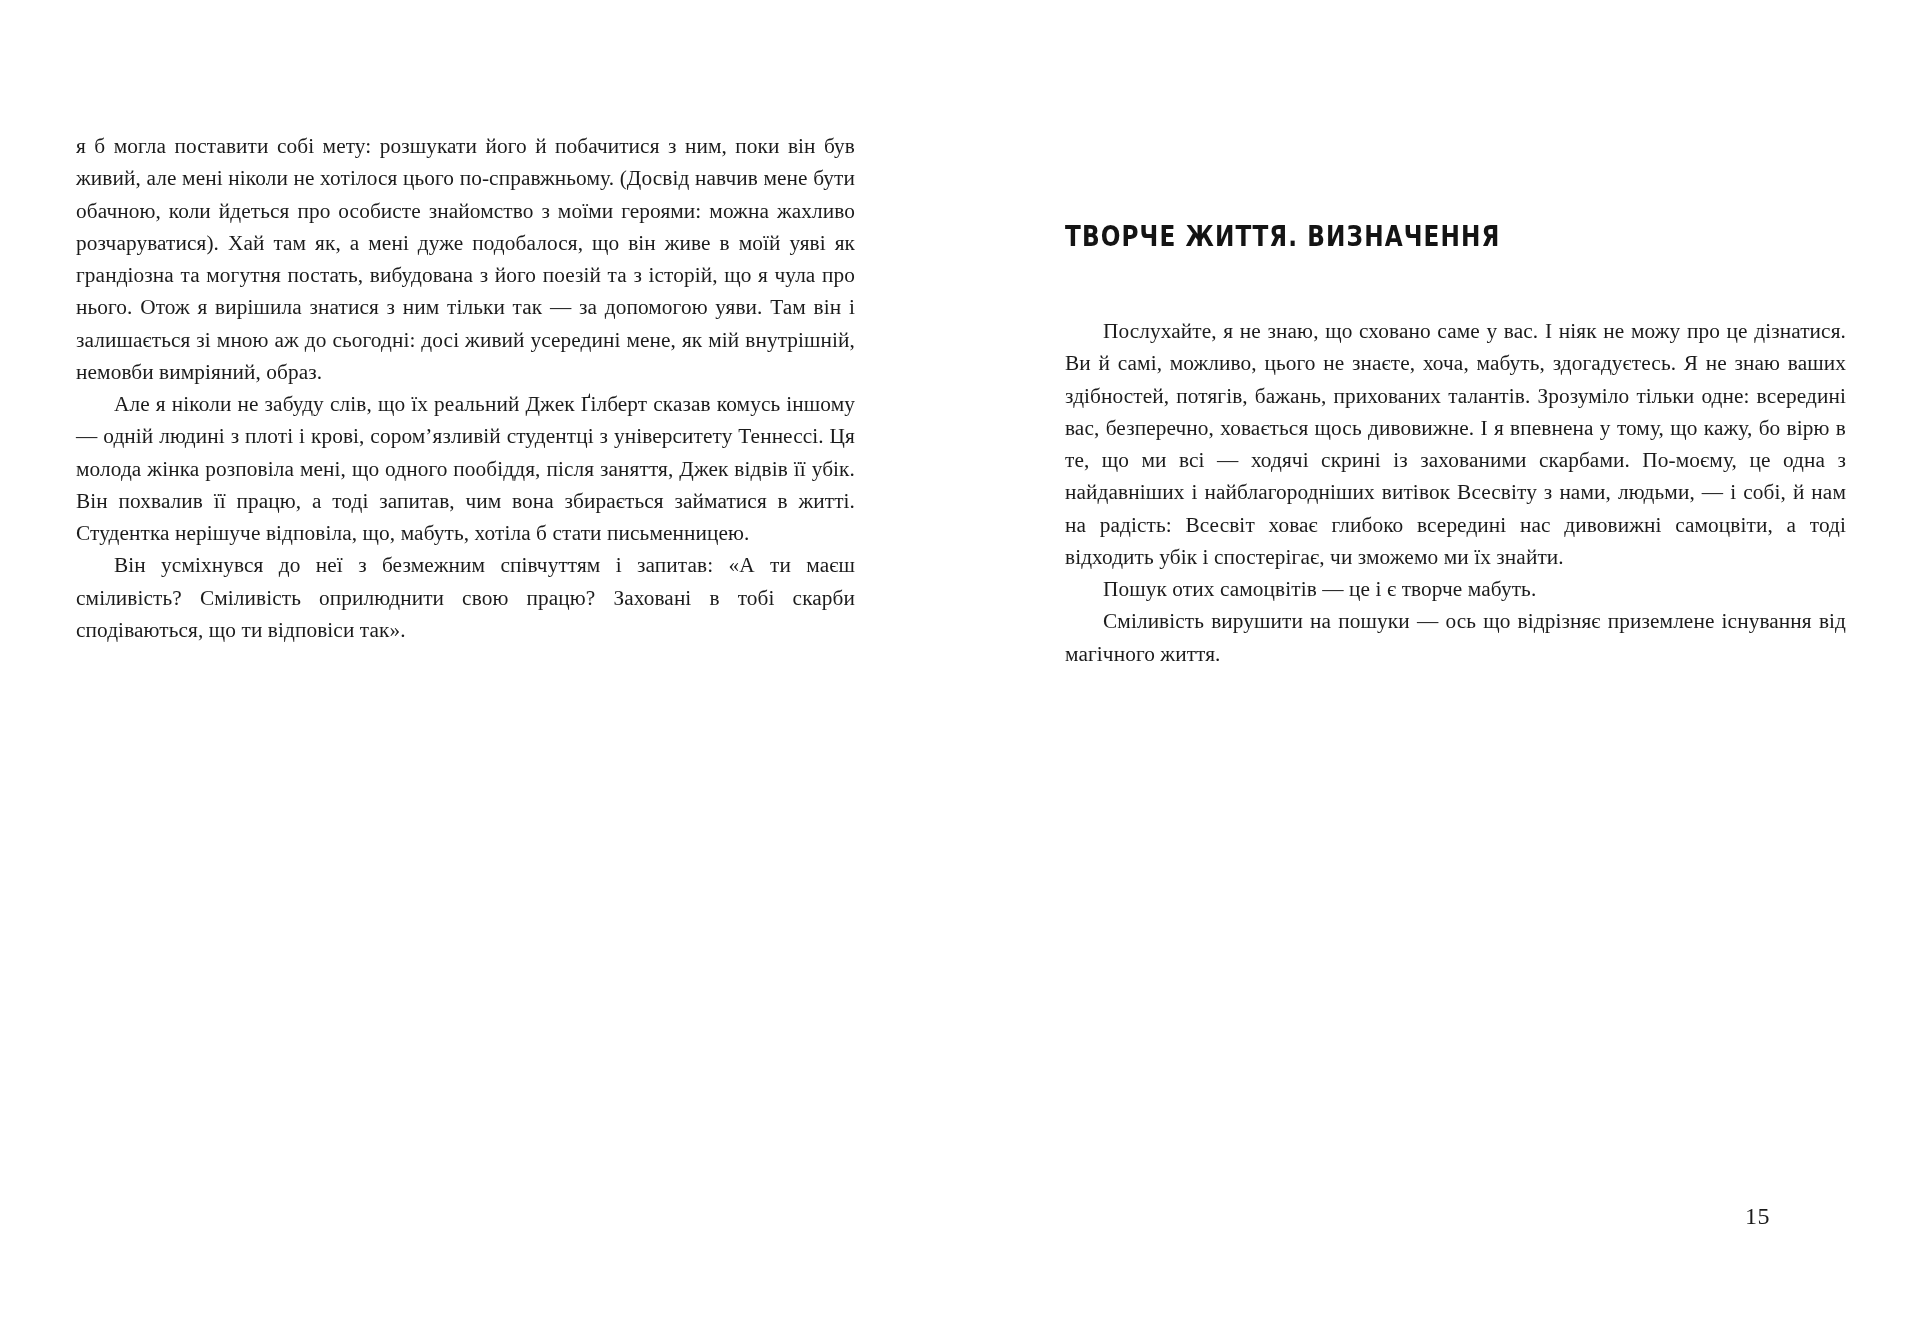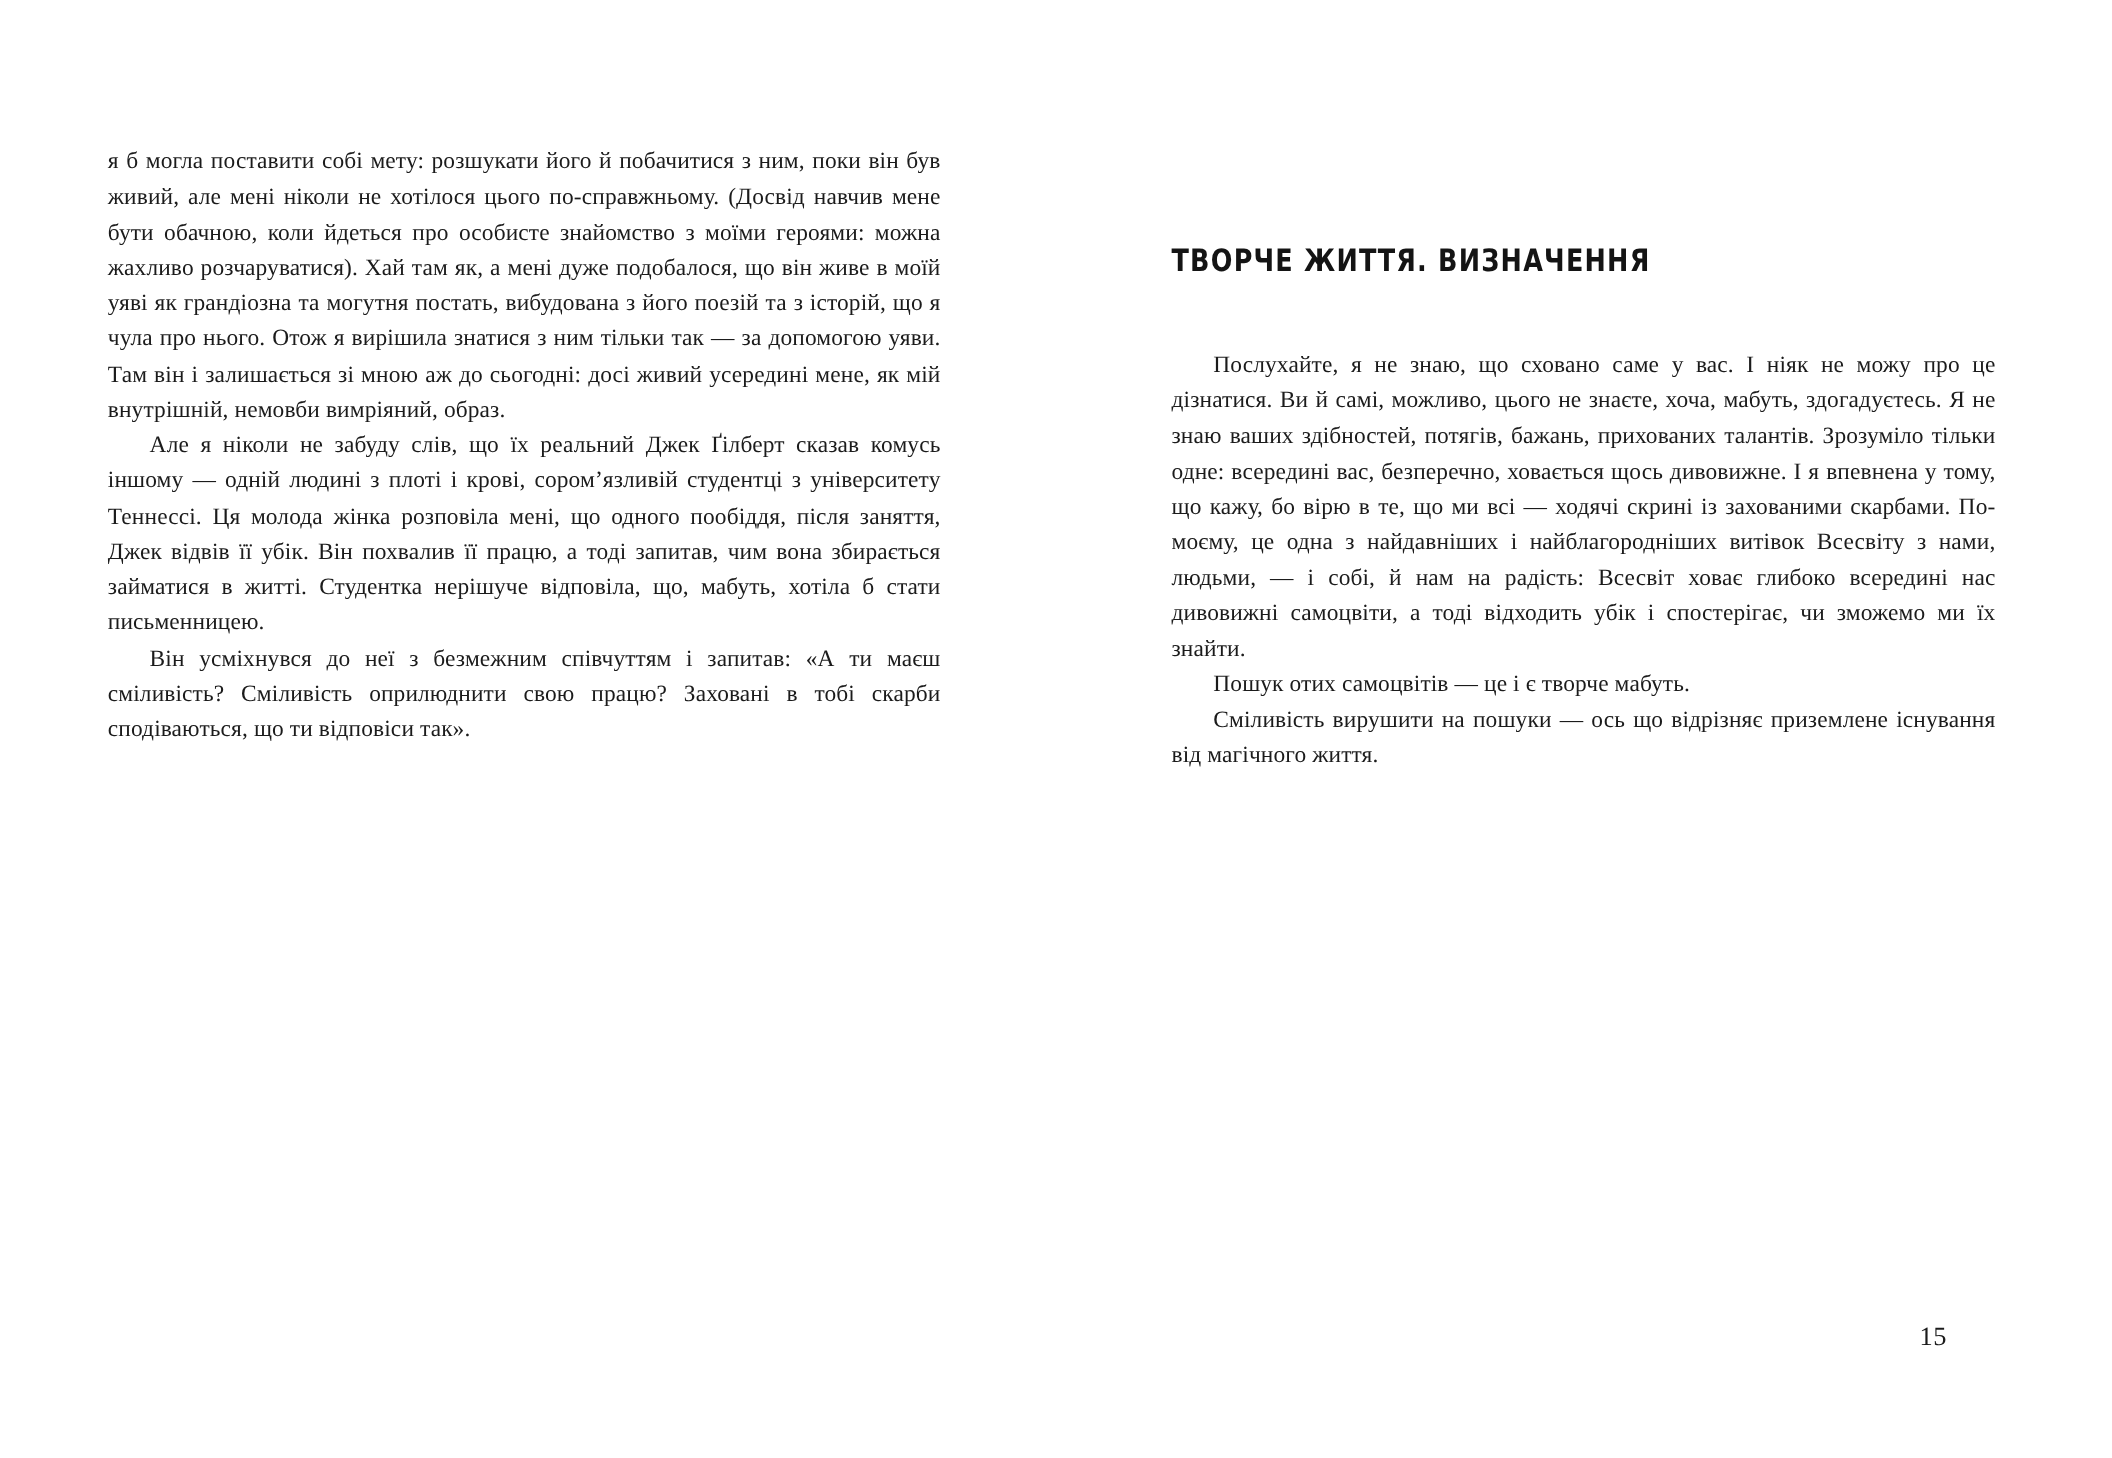--- a/index.html
+++ b/index.html
@@ -25,24 +25,24 @@
     display: flex;
     flex-direction: row;
   }
   .leaf {
     position: relative;
     width: 960px;
     height: 1325px;
     box-sizing: border-box;
   }
   .leaf-left {
-    padding: 130px 105px 0 98px;
+    padding: 130px 105px 0 76px;
   }
   .leaf-right {
-    padding: 130px 106px 0 105px;
+    padding: 130px 74px 0 105px;
   }
   .body-text {
     font-size: 21.3px;
     line-height: 1.515;
     text-align: justify;
     text-justify: inter-word;
     hyphens: manual;
     color: #1b1b1b;
     letter-spacing: 0.1px;
   }

